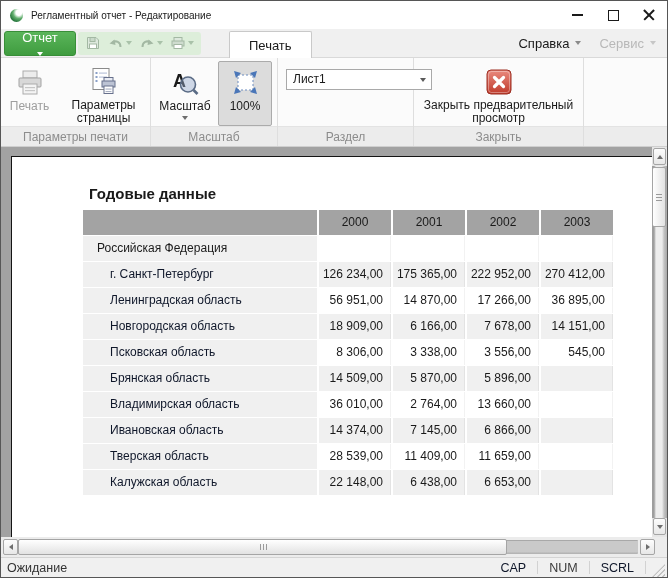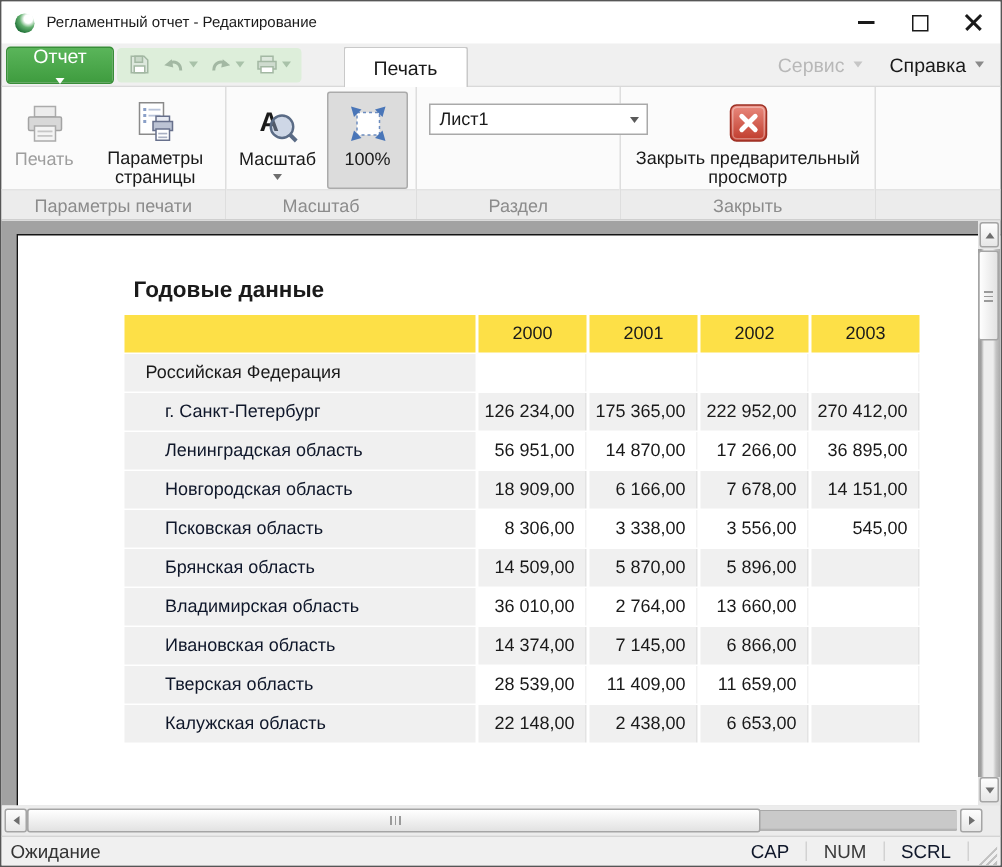--- a/index.html
+++ b/index.html
@@ -58,21 +58,21 @@
     border:1px solid #a9a9a9;box-sizing:border-box;font-size:12px;line-height:19px;padding-left:6px;}
   .combo-arrow{position:absolute;right:0;top:0;bottom:0;width:17px;display:flex;align-items:center;justify-content:center;}
   .combo-arrow .caret{border-top-color:#5a5a5a;}
   
   .content{position:absolute;left:0;top:146px;right:0;height:390px;background:#a2a2a2;overflow:hidden;}
   .page{position:absolute;left:10px;top:9px;width:660px;height:430px;background:#fff;border:1px solid #141414;}
   .report-title{margin:28px 0 7px 77px;font-size:15px;font-weight:bold;height:18px;line-height:18px;}
   .rtable{margin-left:71px;display:grid;grid-template-columns:234px 72px 72px 72px 72px;
     grid-auto-rows:25px;row-gap:1px;column-gap:2px;font-size:12px;}
   .rtable > div{line-height:25px;white-space:nowrap;overflow:hidden;}
-  .hcell{background:#fde047;text-align:center;}
+  .hcell{background:#a3a3a3;text-align:center;}
   .lcell{background:#f0f0f0;padding-left:14px;}
   .lcell.ind{padding-left:27px;}
   .dcell{background:#fff;text-align:right;padding-right:8px;box-shadow:inset -1px 0 0 rgba(0,0,0,0.05);}
   .dcell.stripe{background:#f0f0f0;}
   
   .vscroll{position:absolute;right:0;top:0;bottom:0;width:15px;background:#e6e6e6;z-index:3;}
   .vtrack{position:absolute;left:0;right:0;top:19px;bottom:19px;
     background:linear-gradient(90deg,#9e9e9e 0 2px,#ededed 4px 10px,#c4c4c4 12px,#a8a8a8 15px);}
   .vthumb{position:absolute;left:0;right:1px;top:20px;height:60px;background:linear-gradient(90deg,#ffffff,#e2e2e2);
     border:1px solid #a5a5a5;border-radius:2px;box-sizing:border-box;}
@@ -160,26 +160,26 @@
         <svg width="16" height="16">
             <rect x="4" y="2.5" width="8" height="4" fill="#dde8dd" stroke="#a3b8a3"></rect>
             <rect x="2" y="6" width="12" height="5" fill="#cfdccf" stroke="#a3b8a3"></rect>
             <rect x="4" y="9.5" width="8" height="4" fill="#ffffff" stroke="#a3b8a3"></rect>
           </svg>
         <span class="caret"></span>
       </div>
     </div>
     <div class="tab">Печать</div>
     <div class="spacer"></div>
+    <div class="menu">
+      <span>Справка</span>
+      <span class="caret"></span>
+    </div>
     <div class="menu disabled">
       <span>Сервис</span>
-      <span class="caret"></span>
-    </div>
-    <div class="menu">
-      <span>Справка</span>
       <span class="caret"></span>
     </div>
   </div>
 
   <div class="ribbon">
     <div class="rgroup g1">
       <div class="gbtns">
         <button class="rbtn disabled w52">
           <span class="ricon">
             <svg width="30" height="28">
@@ -325,21 +325,21 @@
           <div class="dcell stripe">7 145,00</div>
           <div class="dcell stripe">6 866,00</div>
           <div class="dcell stripe"></div>
           <div class="lcell ind">Тверская область</div>
           <div class="dcell">28 539,00</div>
           <div class="dcell">11 409,00</div>
           <div class="dcell">11 659,00</div>
           <div class="dcell"></div>
           <div class="lcell ind">Калужская область</div>
           <div class="dcell stripe">22 148,00</div>
-          <div class="dcell stripe">2 438,00</div>
+          <div class="dcell stripe">6 438,00</div>
           <div class="dcell stripe">6 653,00</div>
           <div class="dcell stripe"></div>
         </div>
     </div>
     <div class="vscroll">
       <div class="vtrack"></div>
       <div class="sbtn up">
           <span class="tri-up"></span>
         </div>
       <div class="vthumb"></div>

